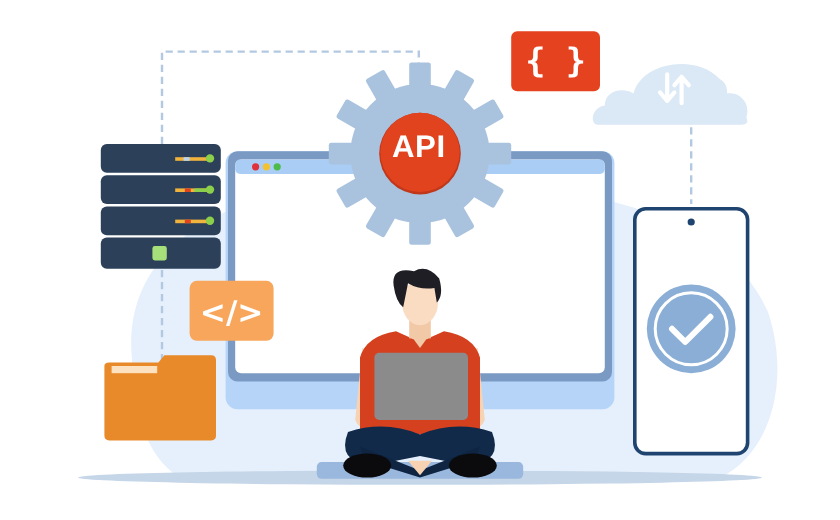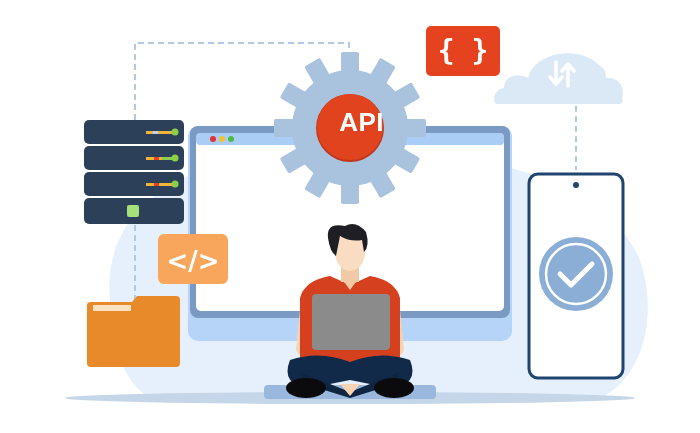--- a/index.html
+++ b/index.html
@@ -1,20 +1,20 @@
 <!DOCTYPE html>
 <html><head>
 <meta charset="utf-8">
 <style>
   html,body{margin:0;padding:0;background:#ffffff;}
   body{width:700px;height:433px;overflow:hidden;position:relative;font-family:"Liberation Sans",sans-serif;}
   .stage{position:absolute;left:0;top:0;width:700px;height:433px;}
   svg{position:absolute;left:0;top:0;}
   .lbl{position:absolute;color:#fff;font-weight:bold;text-align:center;font-family:"Liberation Sans",sans-serif;}
-  .api-label{left:314px;top:107px;width:70px;font-size:26px;letter-spacing:0.5px;text-align:right;}
+  .api-label{left:314px;top:107px;width:70px;font-size:26px;letter-spacing:0.5px;}
   .braces-label{left:426px;top:26px;width:74px;height:50px;line-height:50px;font-size:28px;font-family:"DejaVu Sans Mono",monospace;}
   .code-label{left:158px;top:237px;width:70px;height:48px;line-height:48px;font-size:26px;font-family:"DejaVu Sans",sans-serif;}
 </style>
 </head>
 <body>
 
 <div class="stage">
 <svg width="700" height="433" viewBox="0 0 700 433">
 
   <g>

